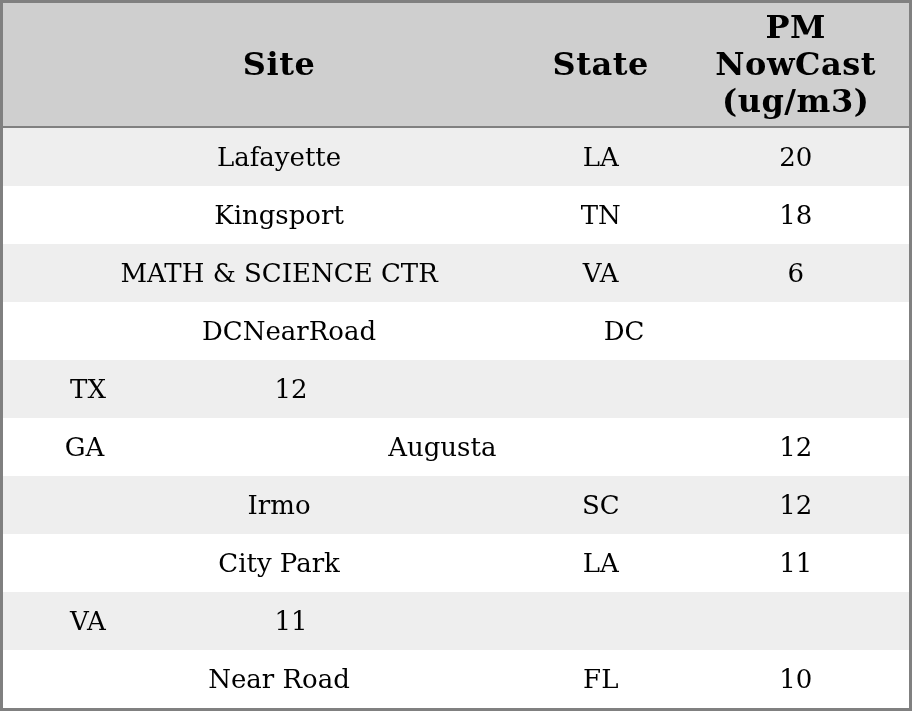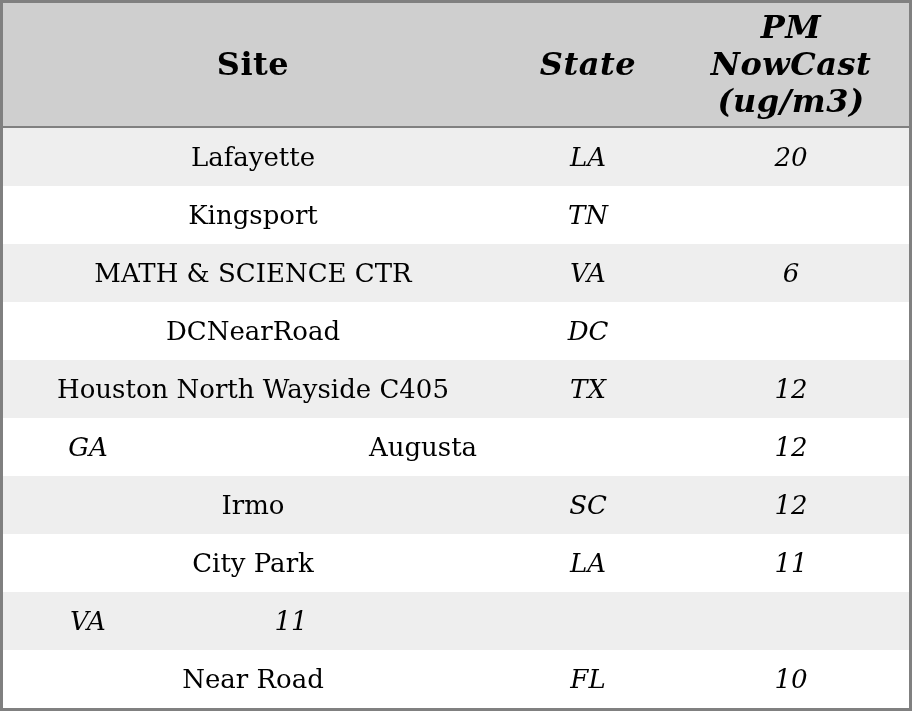--- a/index.html
+++ b/index.html
@@ -52,23 +52,23 @@
     align-items: center;
     font-size: 26px;
     background: var(--row-bg);
   }
   .tr:nth-child(odd) {
     background: var(--stripe-bg);
   }
   .th, .td {
     text-align: center;
   }
-  .col0 { width: 500px; }
-  .col1 { width: 170px; font-style: italic; }
-  .col2 { width: 236px; font-style: italic; }
+  .col0 { width: 500px; padding-left: 36px; }
+  .col1 { width: 170px; }
+  .col2 { width: 236px; }
   .pre { white-space: pre-line; }
 </style>
 </head>
 <body>
 
 <div class="table">
   <div class="thead">
     <div class="th col0">Site</div>
     <div class="th col1">State</div>
     <div class="th col2 pre">PM
@@ -77,32 +77,32 @@
   </div>
   <div class="tbody" id="tbody">
       <div class="tr">
         <div class="td col0">Lafayette</div>
         <div class="td col1">LA</div>
         <div class="td col2">20</div>
       </div>
       <div class="tr">
         <div class="td col0">Kingsport</div>
         <div class="td col1">TN</div>
+        <div class="td col2">18</div>
       </div>
       <div class="tr">
         <div class="td col0">MATH &amp; SCIENCE CTR</div>
         <div class="td col1">VA</div>
         <div class="td col2">6</div>
       </div>
       <div class="tr">
         <div class="td col0">DCNearRoad</div>
         <div class="td col1">DC</div>
       </div>
       <div class="tr">
-        <div class="td col0">Houston North Wayside C405</div>
         <div class="td col1">TX</div>
         <div class="td col2">12</div>
       </div>
       <div class="tr">
         <div class="td col1">GA</div>
         <div class="td col0">Augusta</div>
         <div class="td col2">12</div>
       </div>
       <div class="tr">
         <div class="td col0">Irmo</div>

